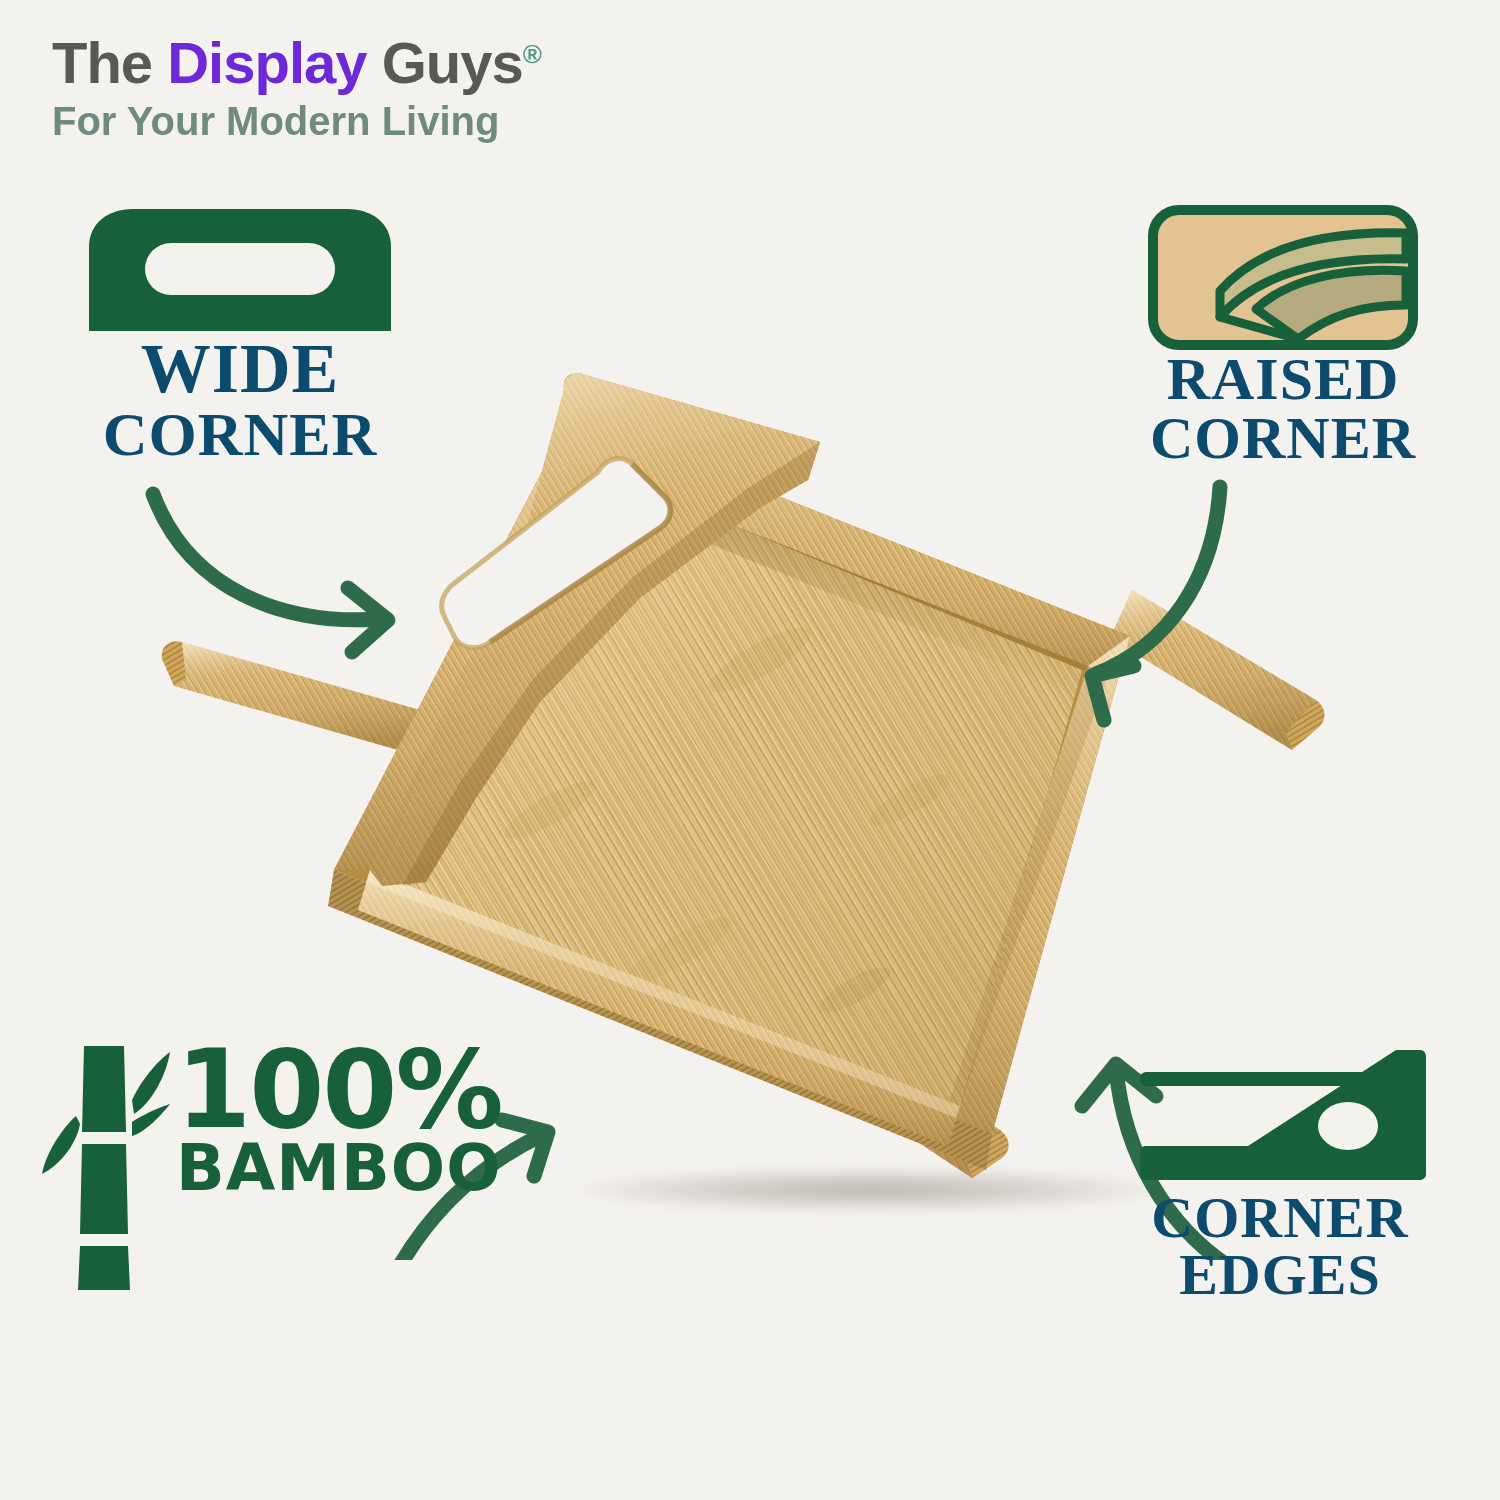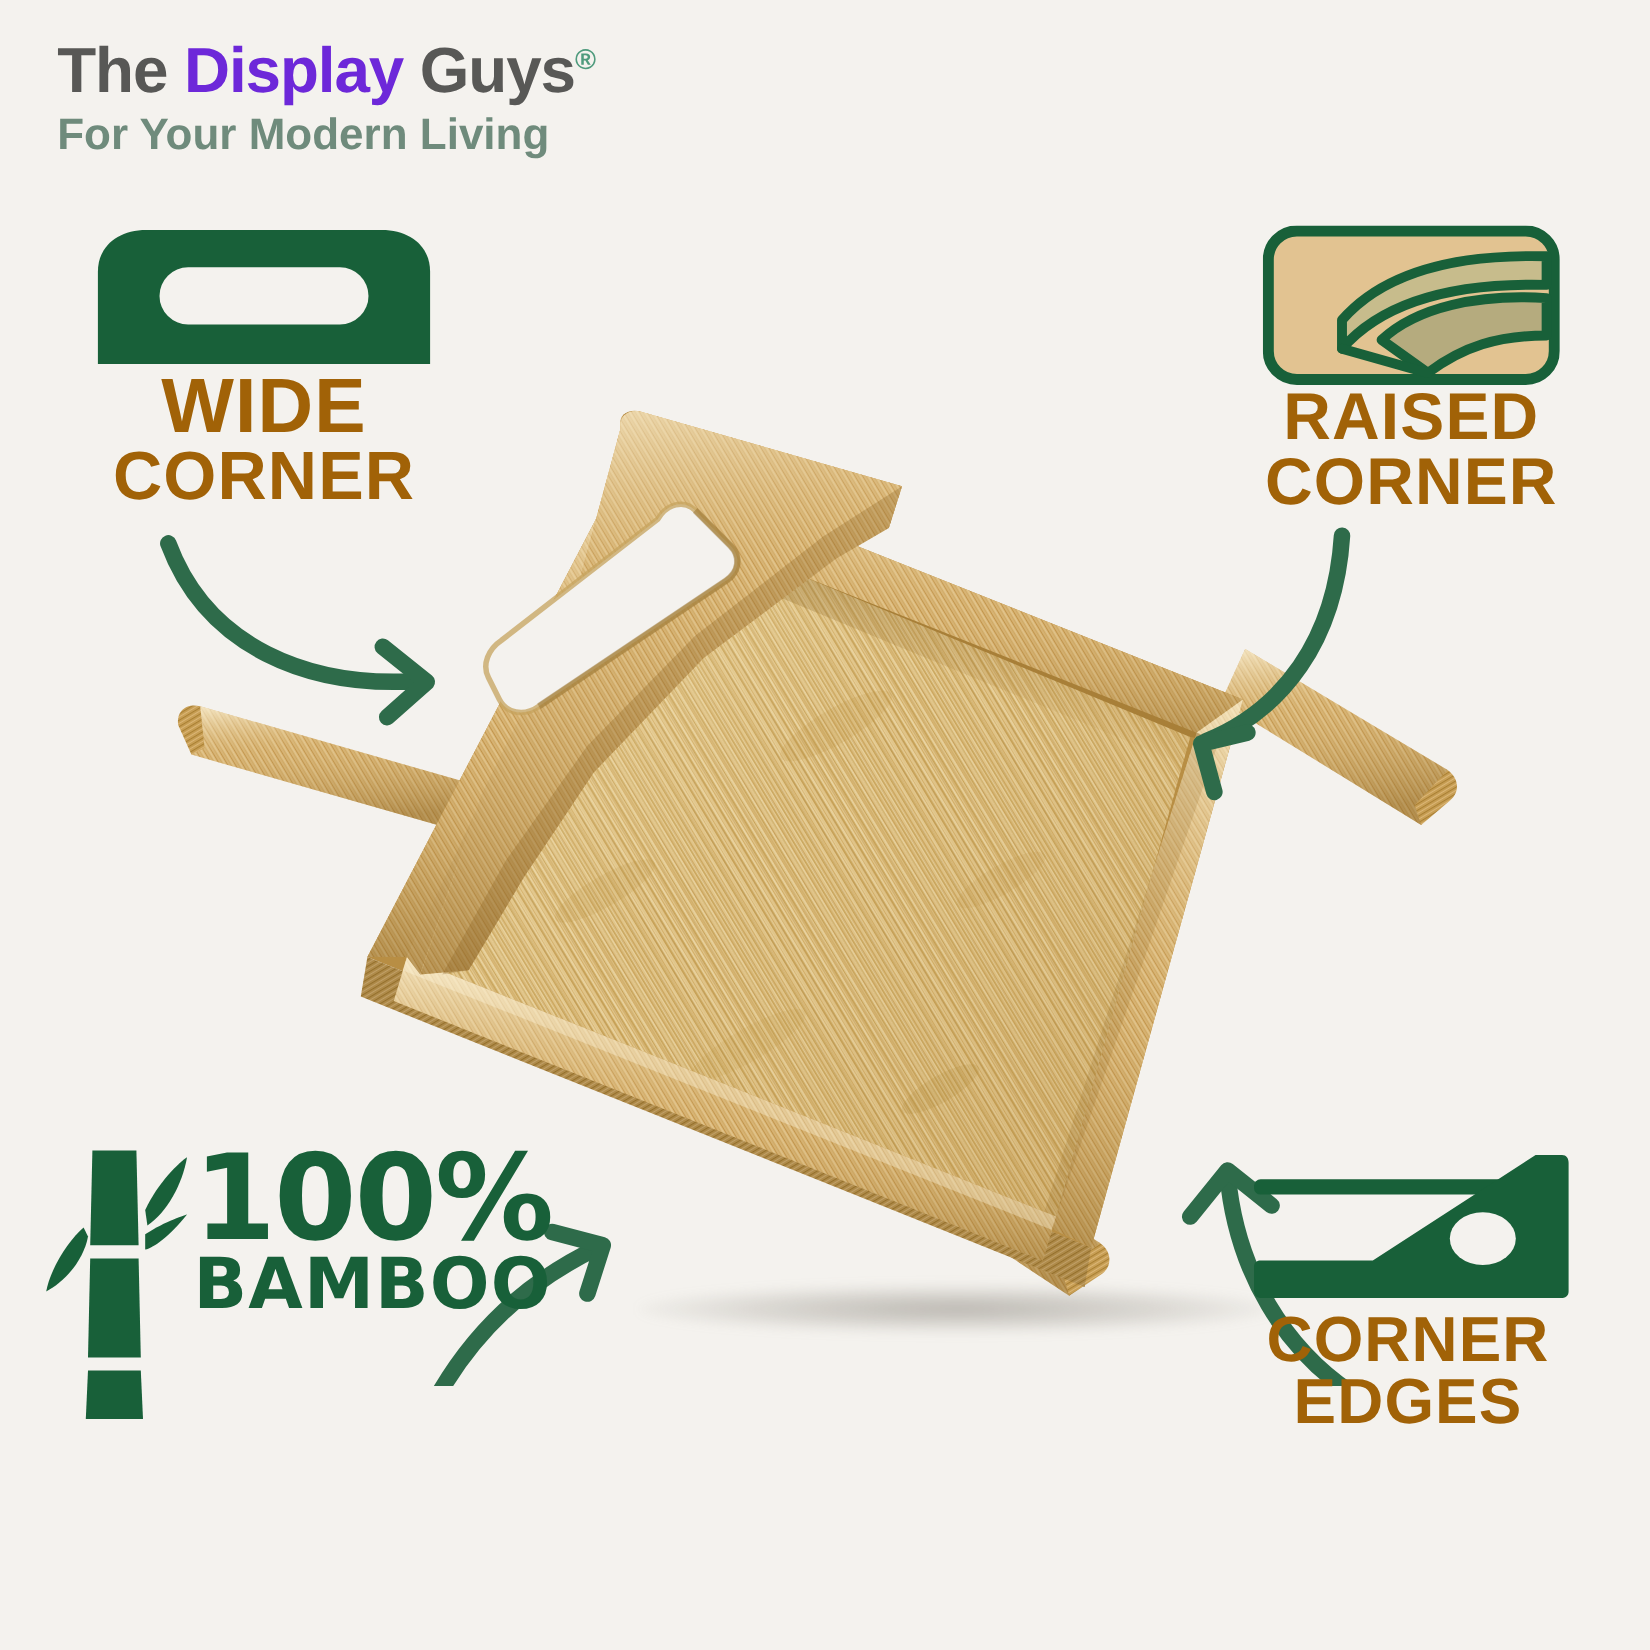--- a/index.html
+++ b/index.html
@@ -50,23 +50,23 @@
     margin-top: 2px;
     white-space: nowrap;
   }
 
   
   .feature {
     position: absolute;
     text-align: center;
   }
   .feature-label {
-    font-family: Liberation Sans, sans-serif;
-    font-weight: bold;
-    color: #a16207;
+    font-family: Liberation Serif, serif;
+    font-weight: bold;
+    color: #0c4a6e;
     line-height: 0.98;
     letter-spacing: 1px;
   }
   .feature-label .l1 { display: block; }
   .feature-label .l2 { display: block; }
 
   #feat-wide-handle { left: 60px; top: 205px; width: 360px; }
   #feat-wide-handle .feature-label { font-size: 62px; }
   #feat-wide-handle .l1 { font-size: 70px; }
 

